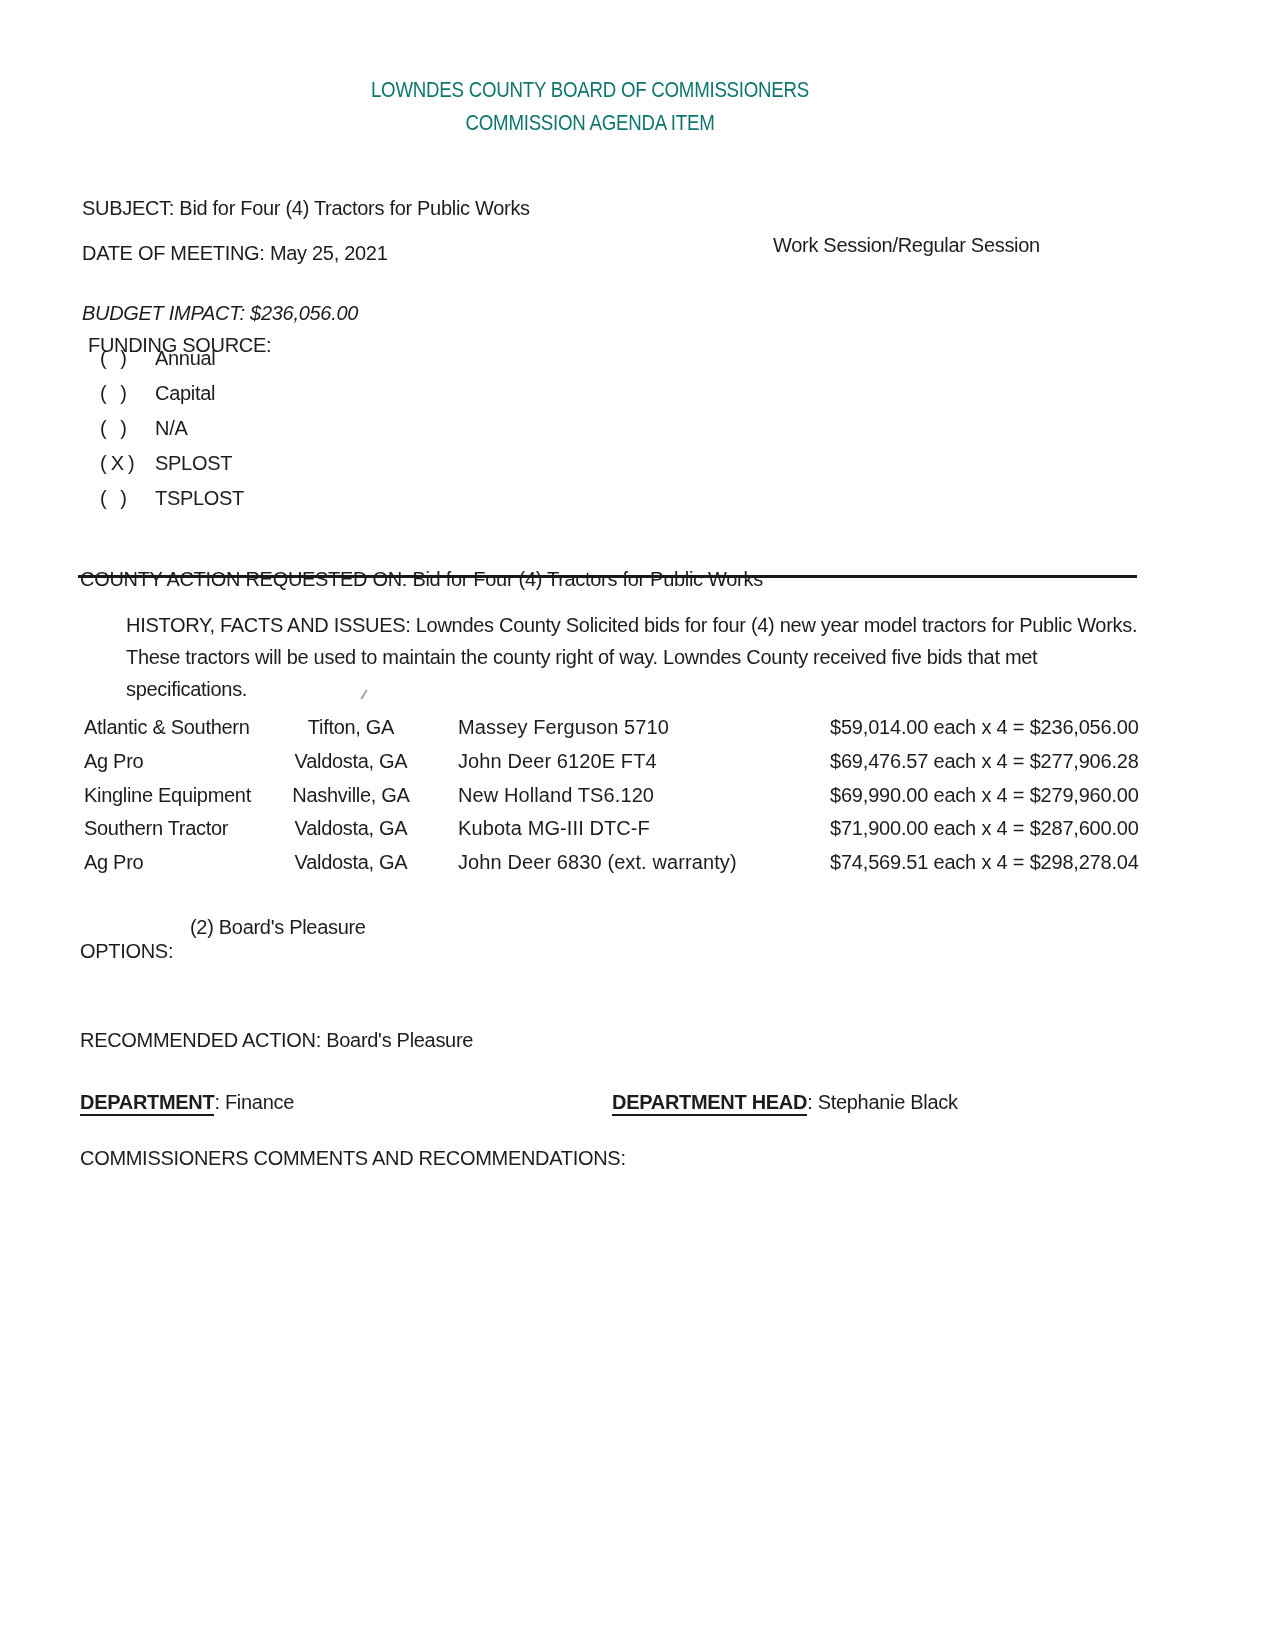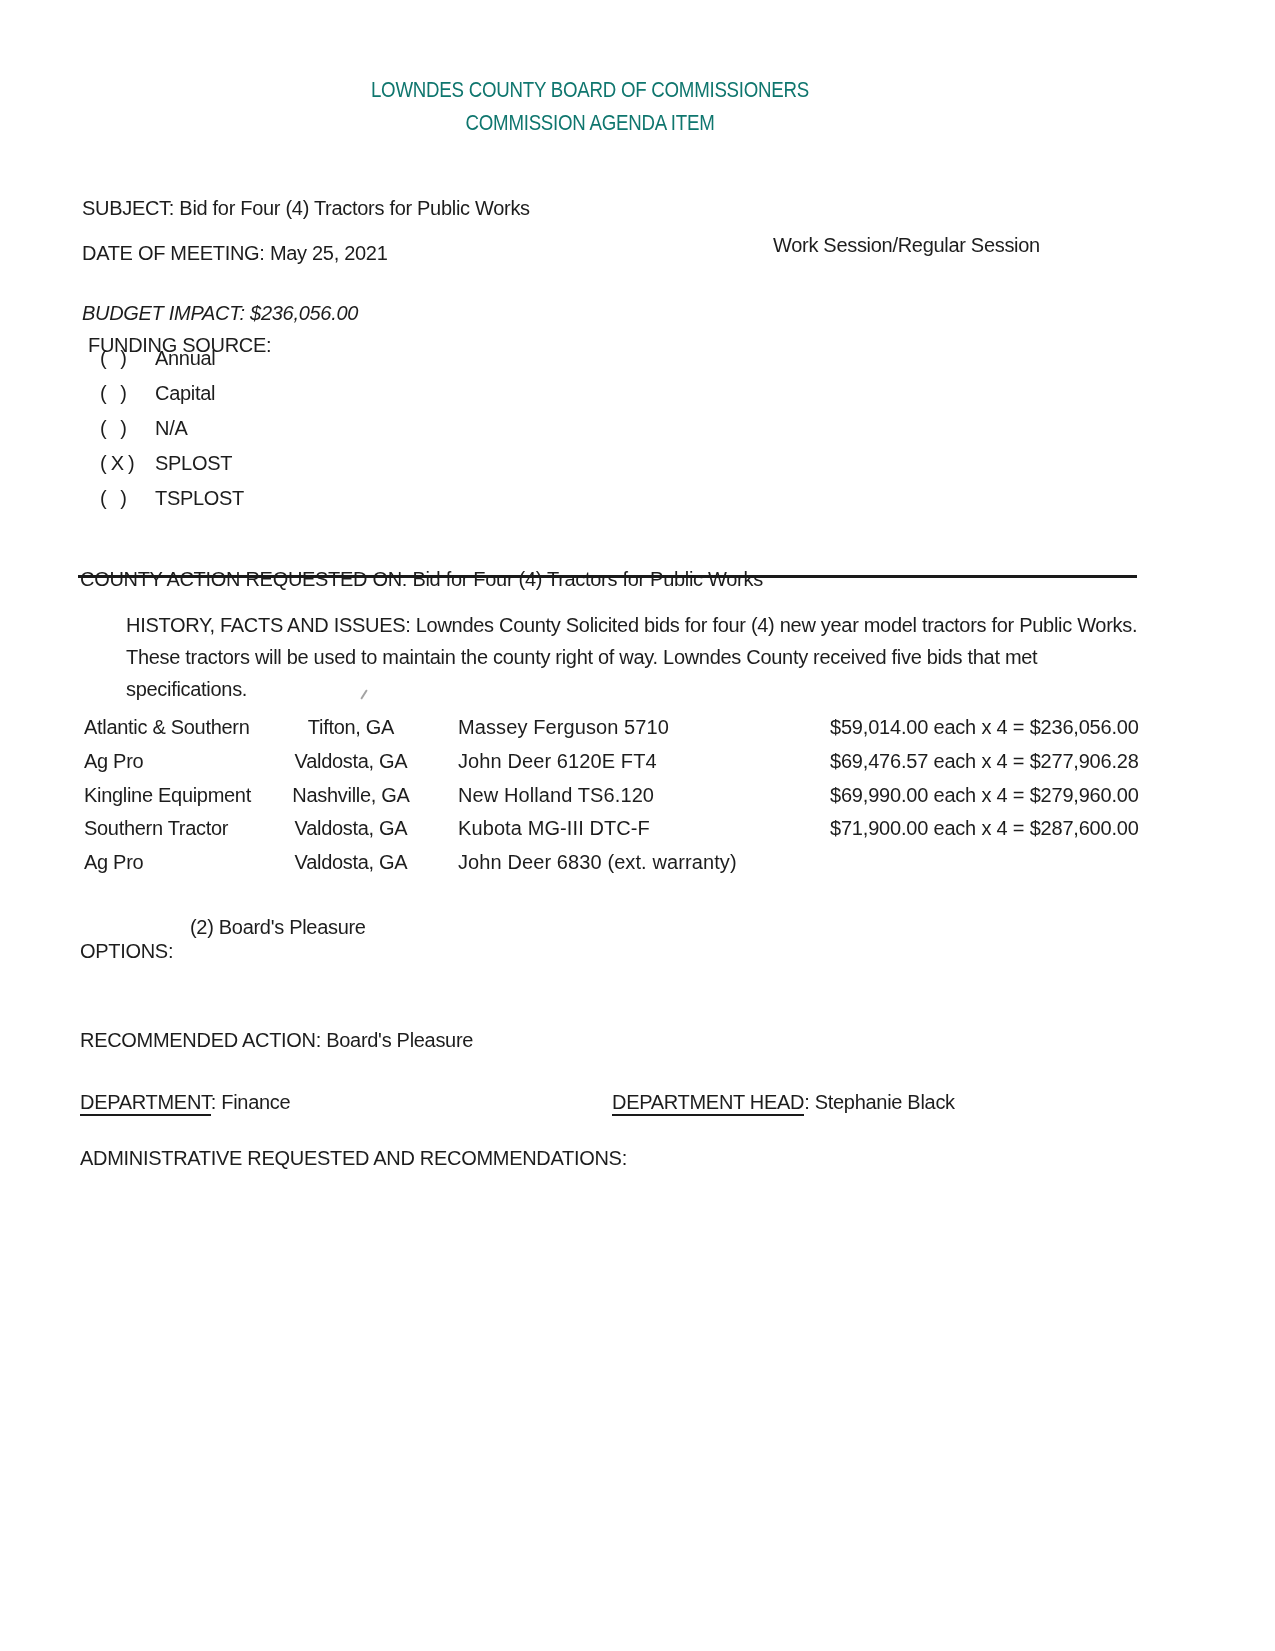--- a/index.html
+++ b/index.html
@@ -73,20 +73,21 @@
 
   .options-items {
     position: absolute; top: 911px; left: 186px;
     line-height: 32px; white-space: nowrap;
   }
   .options-items div { height: 32px; }
 
   .u-label {
     border-bottom: 2.5px solid #1a1a1a;
     padding-bottom: 1px;
+    font-weight: bold;
   }
 
   .artifact {
     position: absolute;
     top: 689px; left: 363px;
     width: 2px; height: 11px;
     background: #8d8d8d;
     transform: rotate(32deg);
     opacity: 0.8;
     border-radius: 1px;
@@ -177,20 +178,21 @@
     <div class="bid-row">
       <span class="vendor">Southern Tractor</span>
       <span class="city">Valdosta, GA</span>
       <span class="model">Kubota MG-III DTC-F</span>
       <span class="price">$71,900.00 each x 4 = $287,600.00</span>
     </div>
     <div class="bid-row">
       <span class="vendor">Ag Pro</span>
       <span class="city">Valdosta, GA</span>
       <span class="model">John Deer 6830 (ext. warranty)</span>
+      <span class="price">$74,569.51 each x 4 = $298,278.04</span>
     </div>
   </div>
 
   <div class="abs" style="top:916px; left:80px;">OPTIONS:</div>
   <div class="options-items">
     <div style="padding-left:4px;">(2) Board's Pleasure</div>
   </div>
 
   <div class="abs" style="top:1005px; left:80px;">
     <span>RECOMMENDED ACTION:</span>
@@ -200,15 +202,15 @@
   <div class="abs" style="top:1067px; left:80px;">
     <span class="u-label">DEPARTMENT</span><span>:</span>
     <span>Finance</span>
   </div>
 
   <div class="abs" style="top:1067px; left:612px;">
     <span class="u-label">DEPARTMENT HEAD</span><span>:</span>
     <span>Stephanie Black</span>
   </div>
 
-  <div class="abs" style="top:1123px; left:80px;">ADMINISTRATIVE REQUESTED AND RECOMMENDATIONS:</div>
+  <div class="abs" style="top:1123px; left:80px;">COMMISSIONERS COMMENTS AND RECOMMENDATIONS:</div>
 
 </div>
 
 </body></html>

